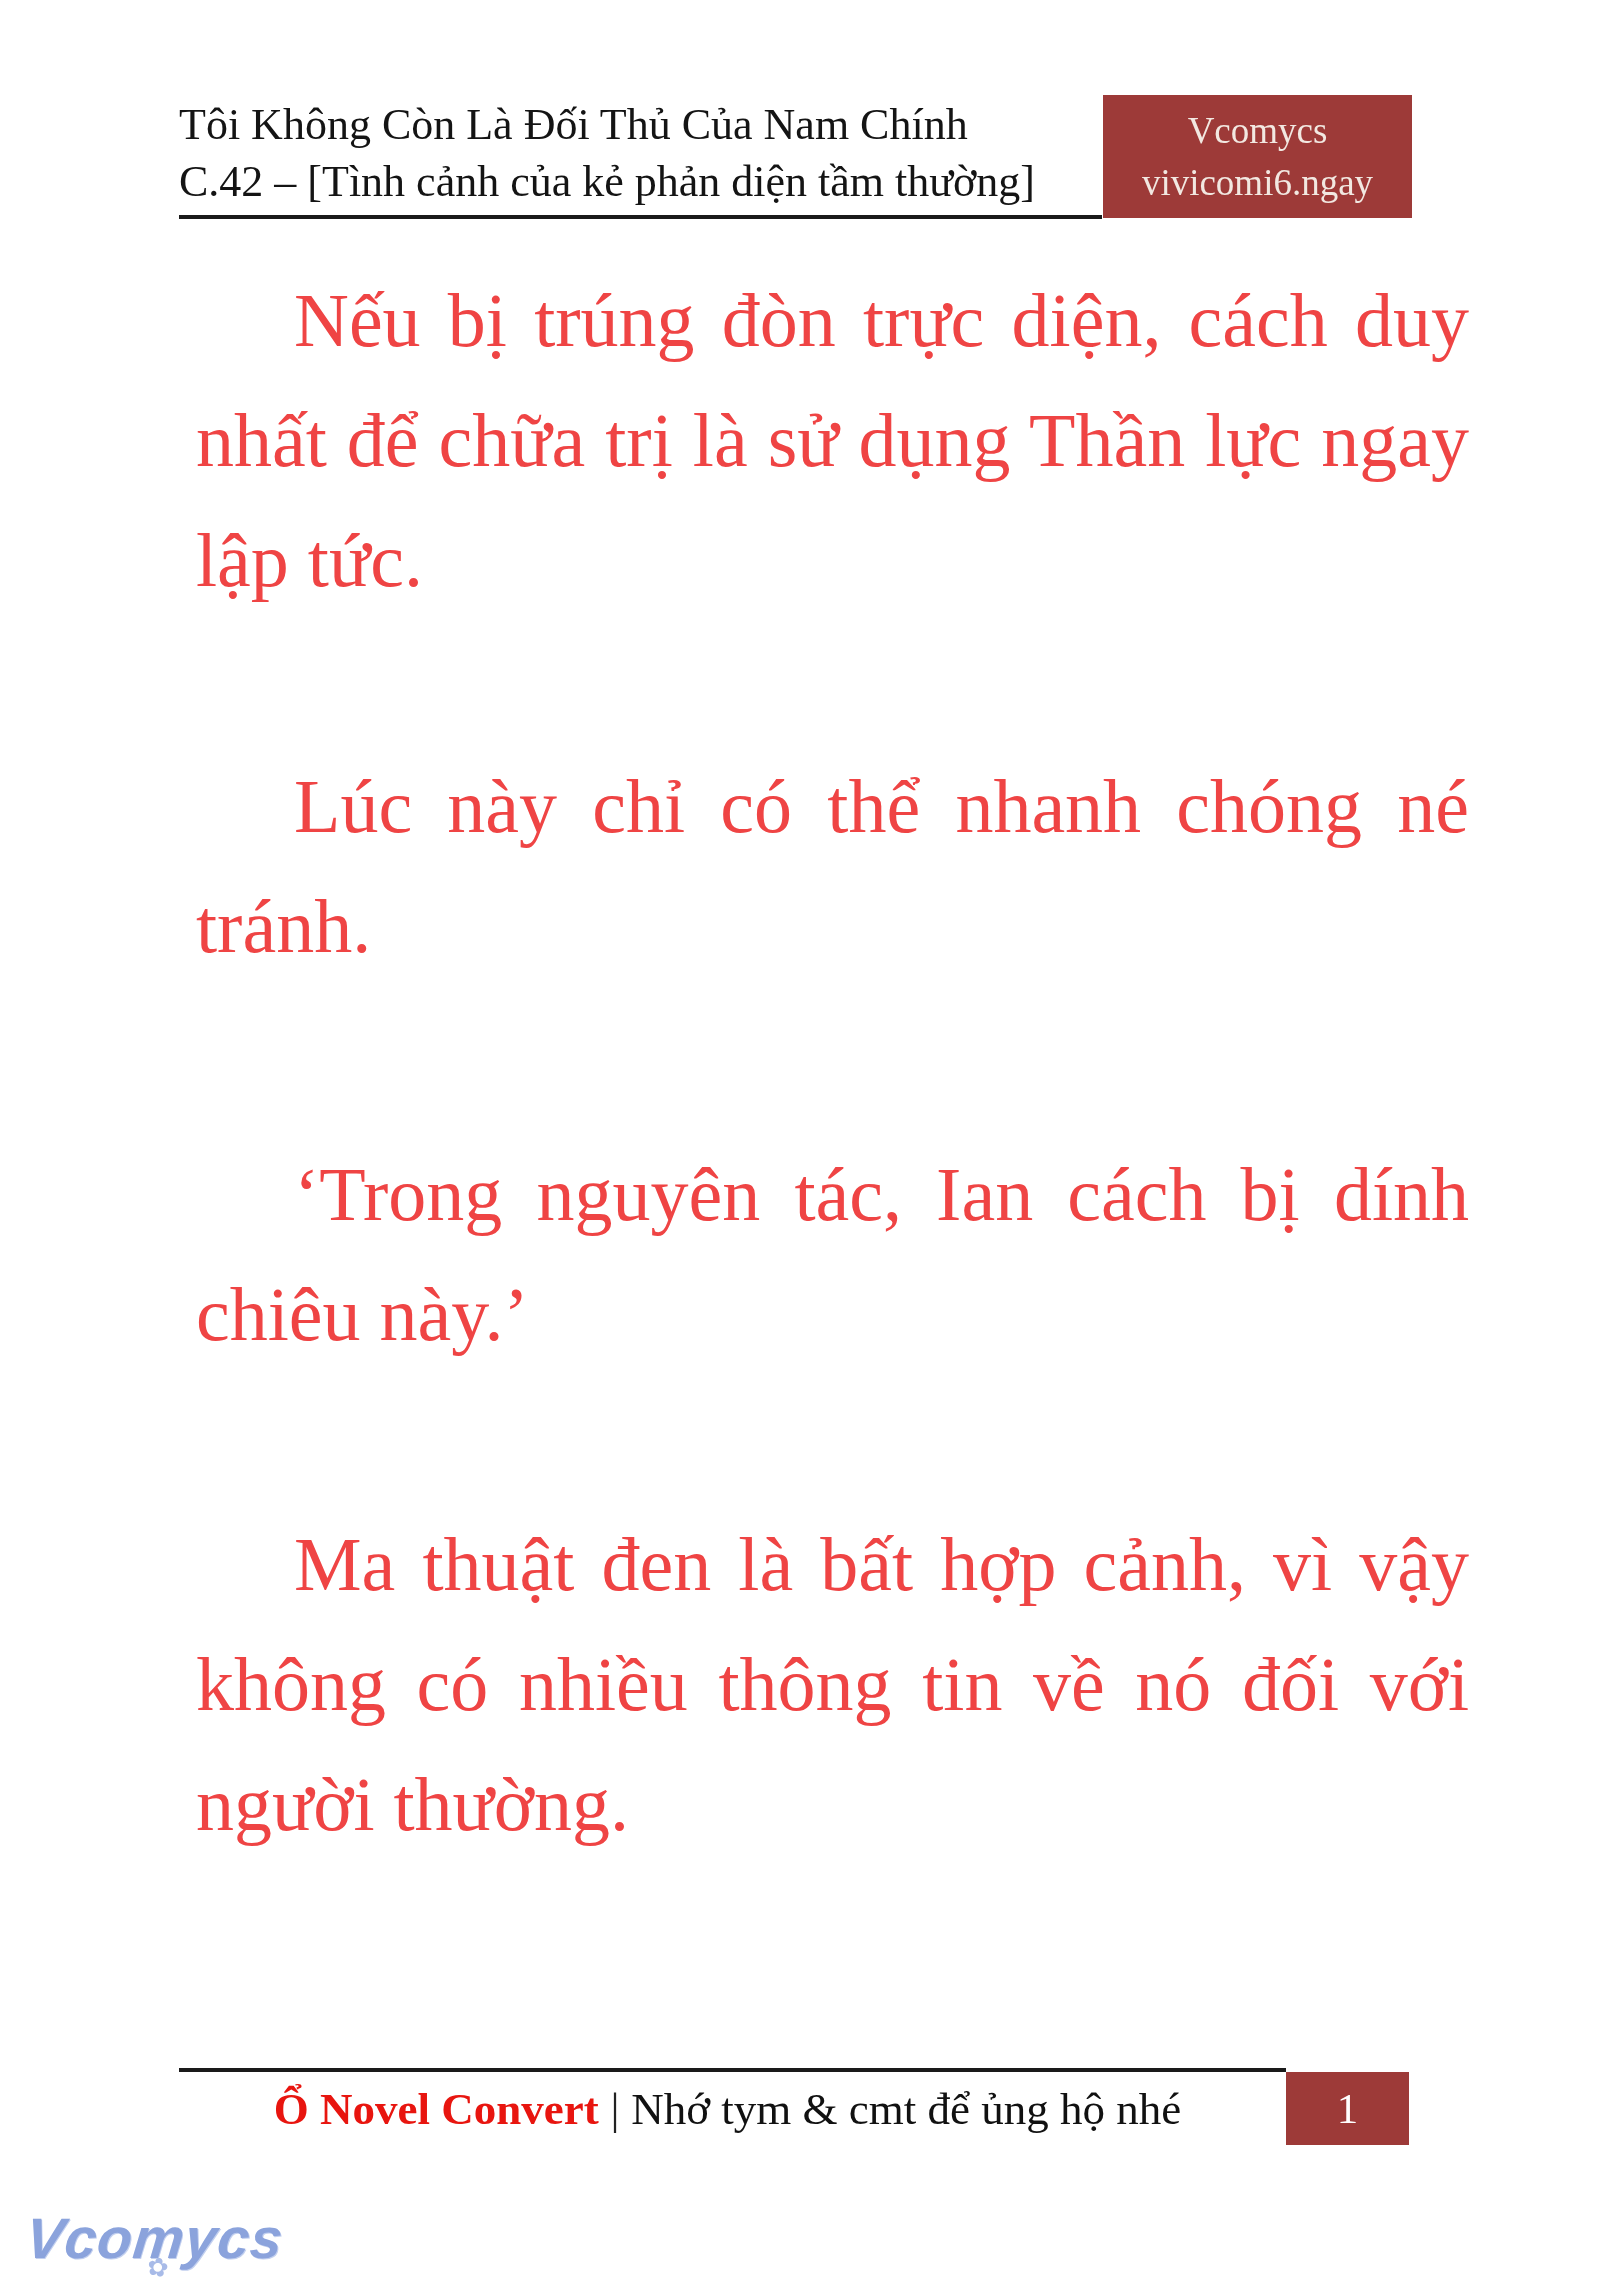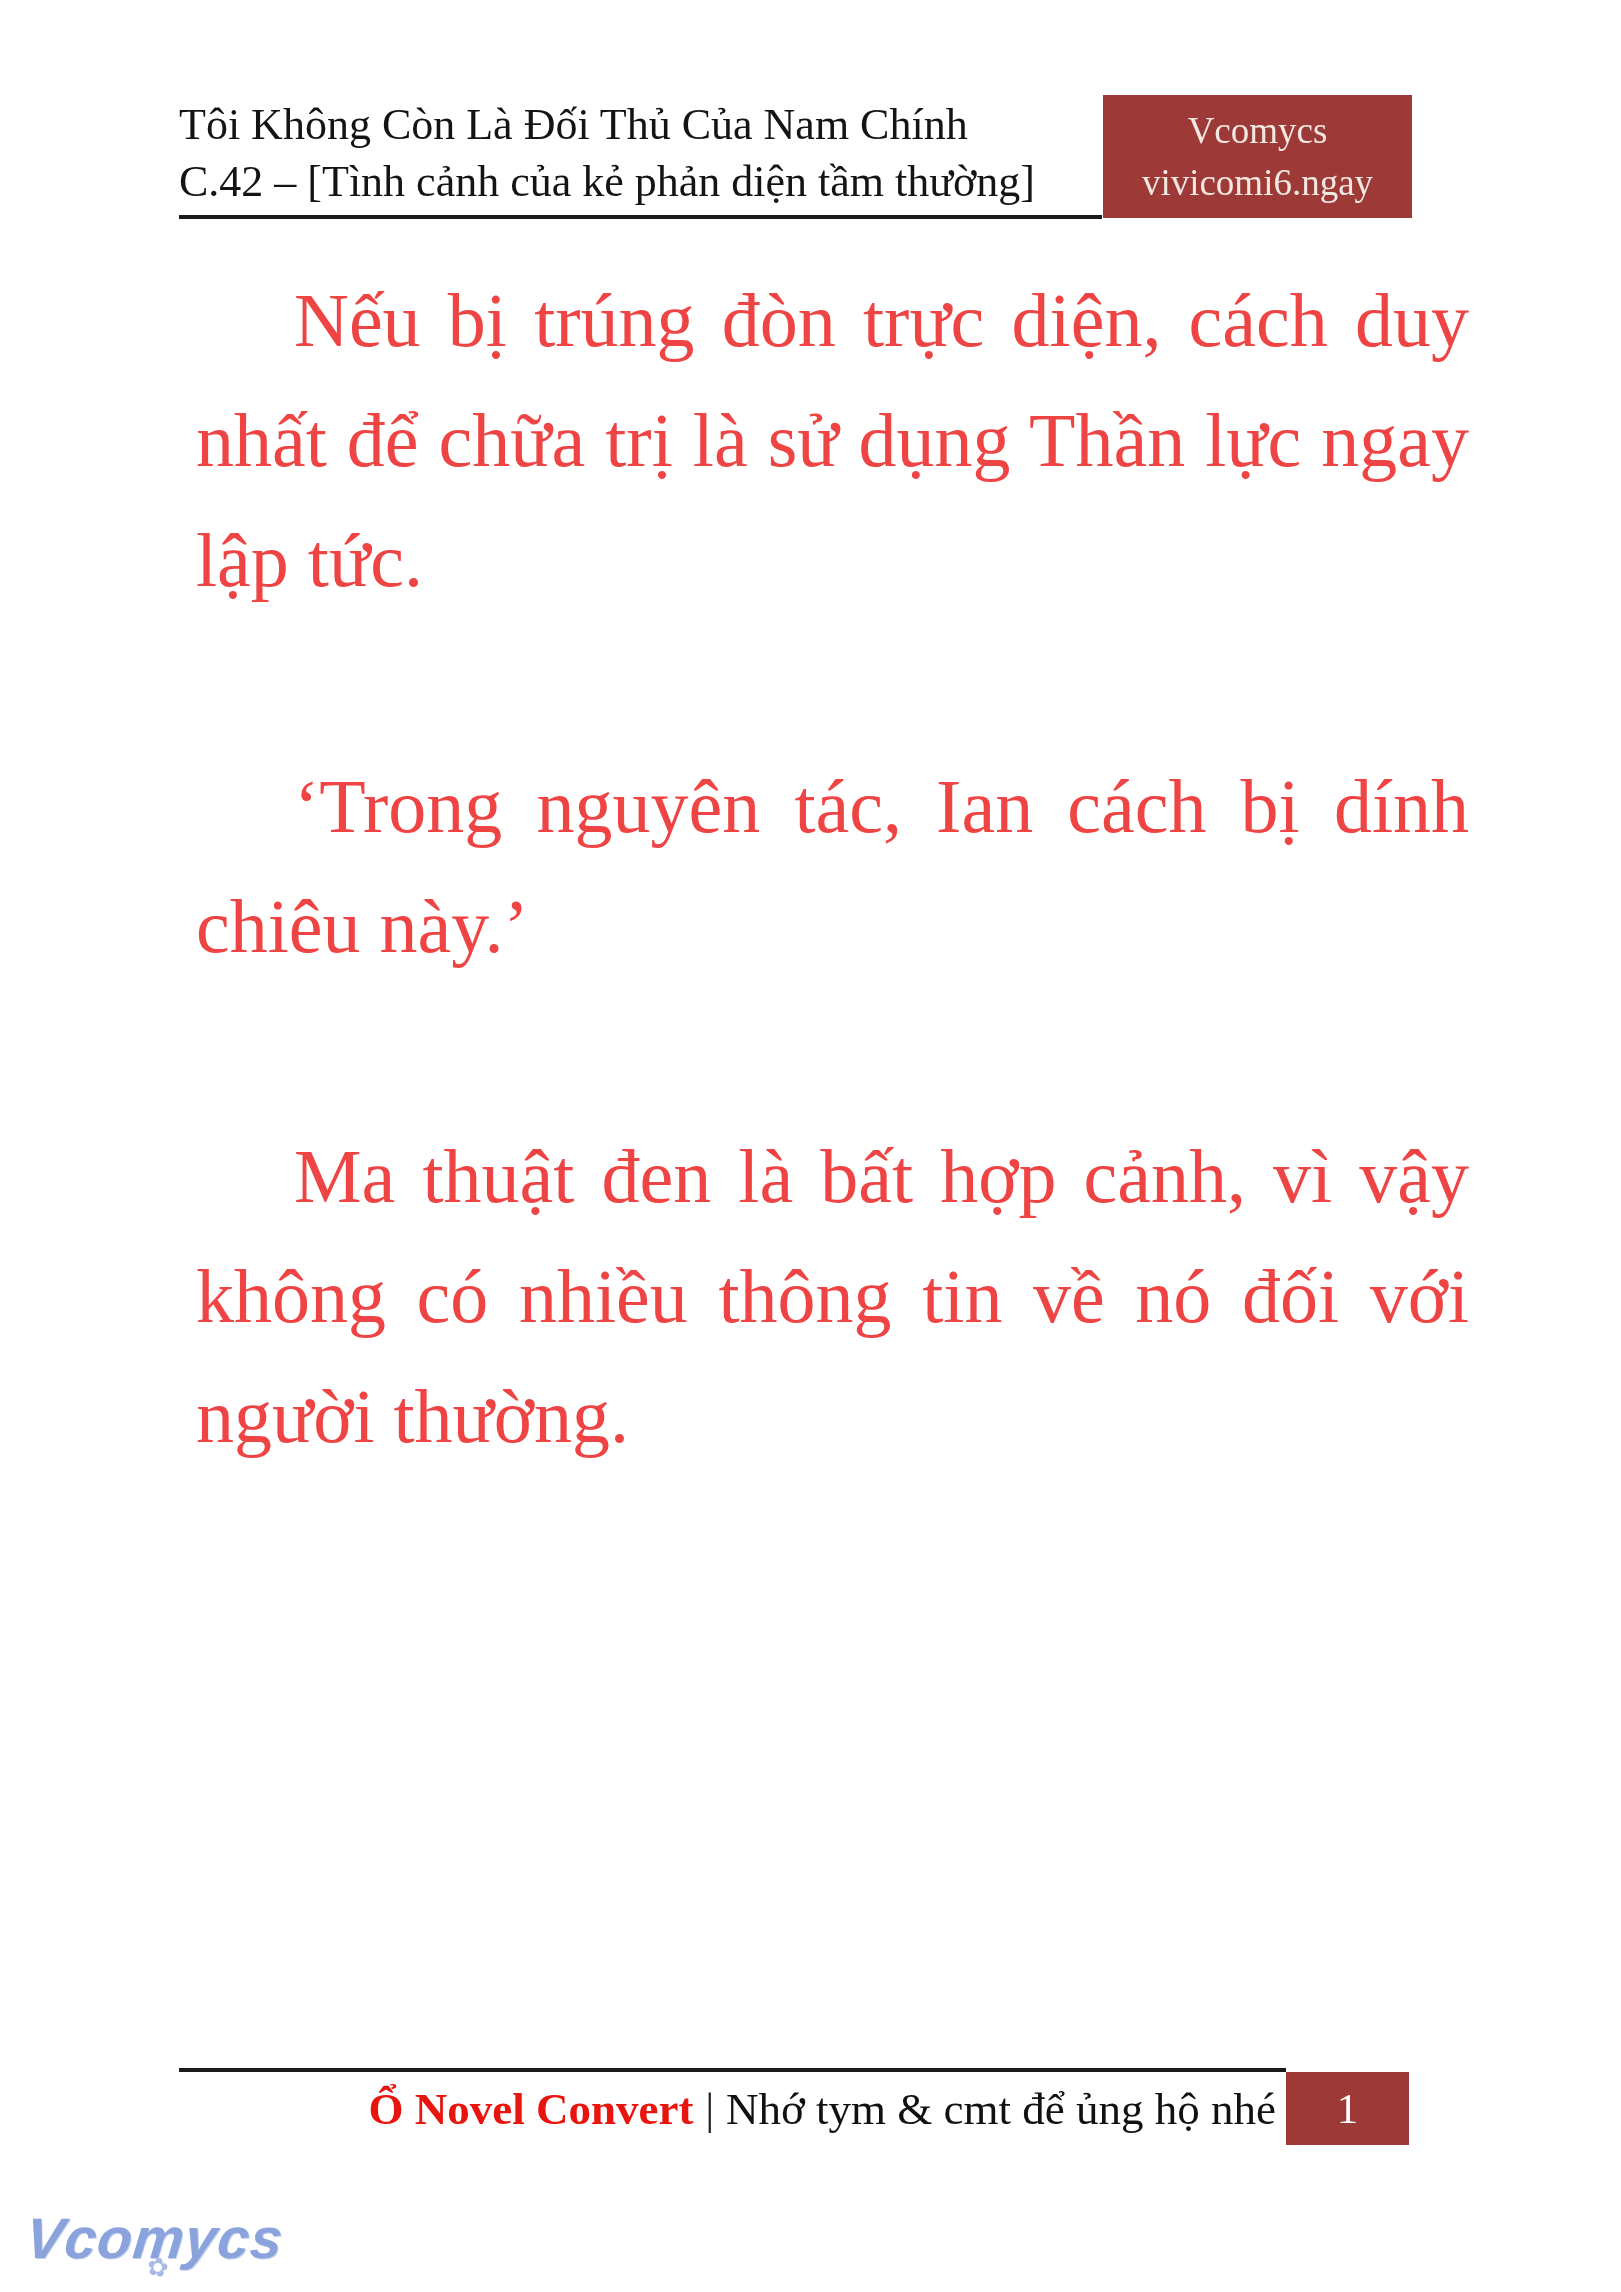--- a/index.html
+++ b/index.html
@@ -44,21 +44,21 @@
   .content p.p2{margin-bottom:148px;}
   .content p.p3{margin-bottom:130px;}
 
   
   .footer-rule{
     position:absolute;left:179px;top:2068px;width:1107px;height:3.9px;
     background:#1a1a1a;
   }
   .footer-text{
     position:absolute;left:179px;top:2079px;width:1097px;
-    text-align:right;font-size:45px;line-height:61px;
+    text-align:center;font-size:45px;line-height:61px;
     white-space:nowrap;color:#111;
   }
   .footer-brand{color:#e8150f;font-weight:bold;}
   .footer-sep{color:#222;padding:0 11.8px;font-weight:normal;}
   .page-num-box{
     position:absolute;left:1286px;top:2072px;width:123px;height:73px;
     background:#9d3a38;color:#ffffff;
     font-size:43px;line-height:73px;text-align:center;
   }
 
@@ -89,20 +89,21 @@
 
   <div class="header-badge">
     <div>Vcomycs</div>
     <div>vivicomi6.ngay</div>
   </div>
 
   <div class="header-rule"></div>
 
   <div class="content">
     <p class="p1">Nếu bị trúng đòn trực diện, cách duy nhất để chữa trị là sử dụng Thần lực ngay lập tức.</p>
+    <p class="p2">Lúc này chỉ có thể nhanh chóng né tránh.</p>
     <p class="p3">‘Trong nguyên tác, Ian cách bị dính chiêu này.’</p>
     <p class="p4">Ma thuật đen là bất hợp cảnh, vì vậy không có nhiều thông tin về nó đối với người thường.</p>
   </div>
 
   <div class="footer-rule"></div>
 
   <div class="footer-text">
     <span class="footer-brand">Ổ Novel Convert</span><span class="footer-sep">|</span><span>Nhớ tym &amp; cmt để ủng hộ nhé</span>
   </div>
 

